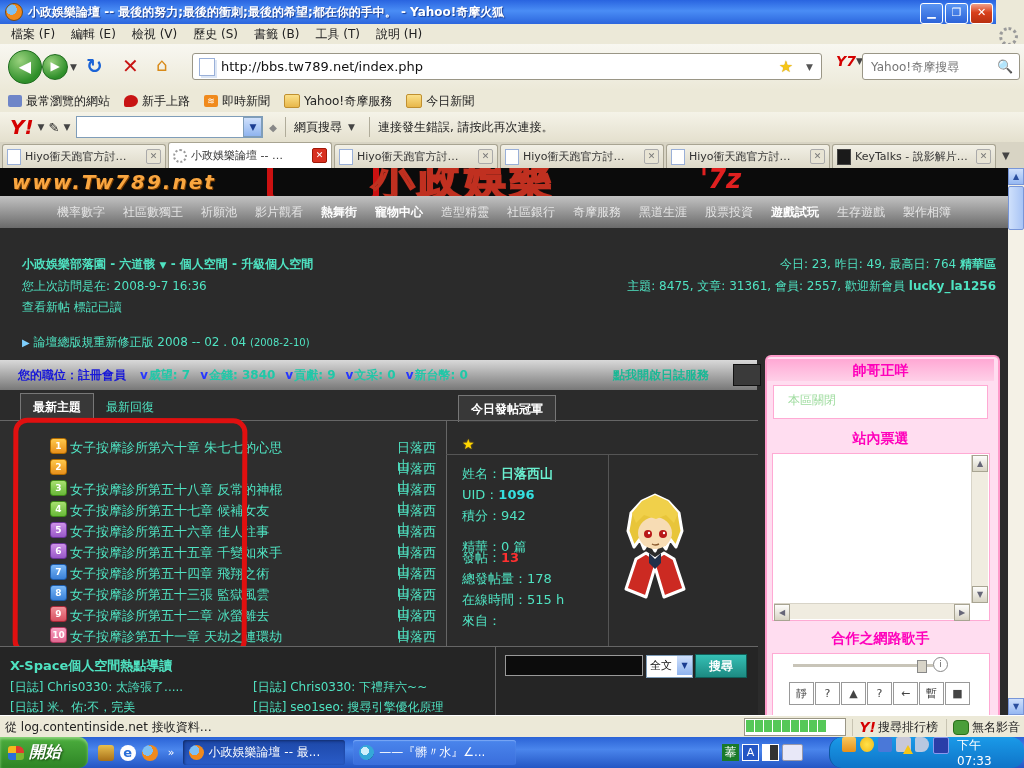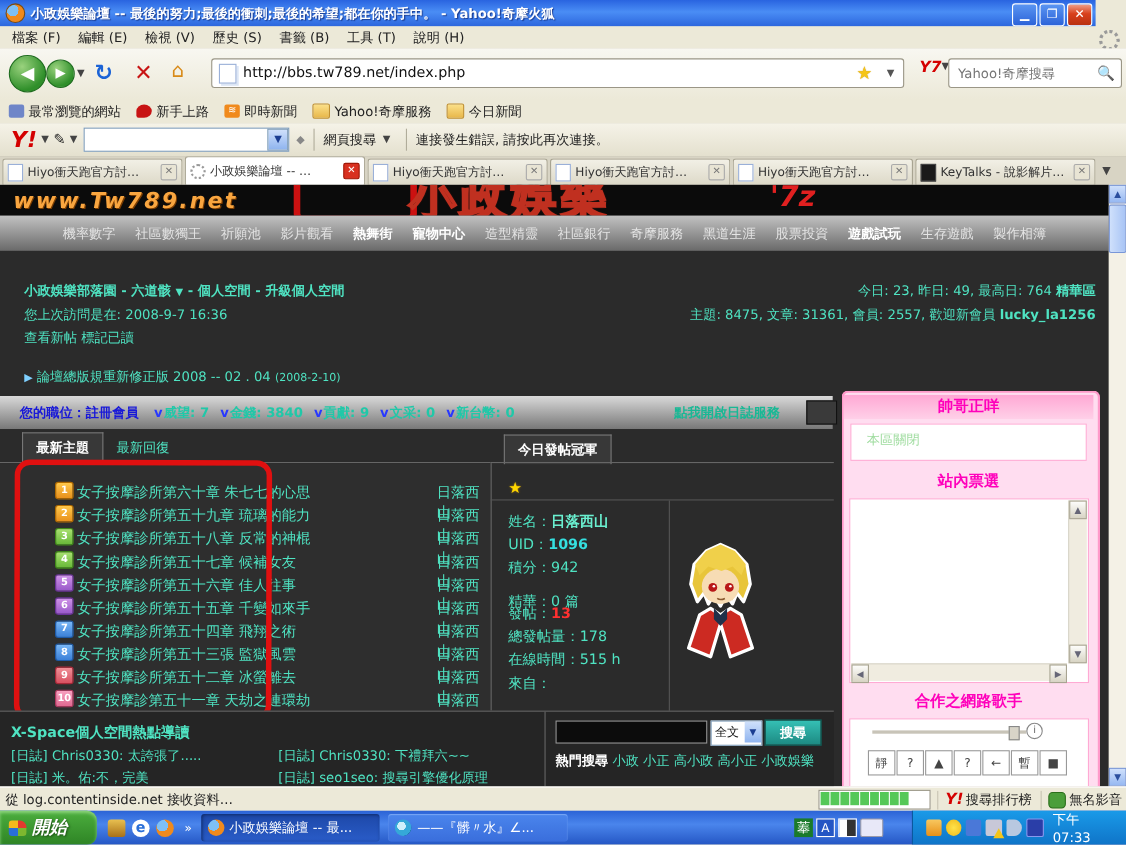--- a/index.html
+++ b/index.html
@@ -172,21 +172,21 @@
   .taskbtn.pressed{width:158px;background:linear-gradient(#1d48a8,#2a5cc8);box-shadow:inset 1px 1px 3px #102a66;}
   .taskbtn.norm{width:158px;background:linear-gradient(#4a85ec,#3a6edc);box-shadow:inset 0 1px 1px #7aa8f5;}
   .ticon{flex:none;width:15px;height:15px;margin-right:5px;border-radius:50%;}
   .ticon.ff{background:radial-gradient(circle at 35% 35%,#7ec0f5 0 35%,#f08a1d 36%);}
   .ticon.msn{background:radial-gradient(circle at 40% 40%,#cfeffb 0 30%,#35a8d8 31% 70%,#1a7ea8 71%);}
   .langbar{display:flex;align-items:center;gap:3px;margin-left:206px;}
   .limeC{width:17px;height:17px;background:#1a7a2a;color:#fff;font-size:12px;text-align:center;line-height:17px;}
   .limeA{width:17px;height:17px;background:#2456c4;border:1px solid #fff;color:#fff;font-size:11px;text-align:center;line-height:15px;box-sizing:border-box;}
   .limeB{width:17px;height:17px;background:linear-gradient(90deg,#fff 0 45%,#333 45%);border:1px solid #fff;box-sizing:border-box;}
   .limeK{width:19px;height:15px;background:#e8e8f8;border:1px solid #99a;border-radius:2px;}
-  .tray{display:flex;align-items:center;gap:4px;margin-left:26px;background:linear-gradient(#1a9ae8,#0f74c8);height:31px;padding:0 8px 0 12px;border-left:1px solid #0a58a0;}
+  .tray{display:flex;gap:4px;margin-left:26px;background:linear-gradient(#1a9ae8,#0f74c8);height:31px;padding:0 8px 0 12px;border-left:1px solid #0a58a0;border-radius:13px;}
   .tico{width:15px;height:15px;border-radius:2px;}
   .tico.mail{background:linear-gradient(#f8c860,#e89018);}
   .tico.smile{background:radial-gradient(#ffe24a,#f0b818);border-radius:50%;}
   .tico.note{background:#4a78d8;}
   .tico.warn{background:#c8c8d8;position:relative;}
   .tico.warn::after{content:"";position:absolute;right:-2px;bottom:-2px;border-left:5px solid transparent;border-right:5px solid transparent;border-bottom:9px solid #f5c518;}
   .tico.spk{background:#b8c8e0;border-radius:2px 50% 50% 2px;}
   .tico.book{background:#2a3ea8;border:1px solid #8899ee;}
   .clock{color:#fff;font-size:12px;margin-left:4px;}
 </style>
@@ -380,21 +380,20 @@
       <span class="ftab ftab2">最新回復</span>
     </div>
     <div class="abs listpanel">
       <div class="topicrow" style="top:16px;">
           <span class="tbadge b-or">1</span>
           <span class="ttitle">女子按摩診所第六十章 朱七七的心思</span>
           <span class="tauthor">日落西山</span>
         </div>
       <div class="topicrow" style="top:37px;">
           <span class="tbadge b-or">2</span>
-          <span class="ttitle">女子按摩診所第五十九章 琉璃的能力</span>
           <span class="tauthor">日落西山</span>
         </div>
       <div class="topicrow" style="top:58px;">
           <span class="tbadge b-gr">3</span>
           <span class="ttitle">女子按摩診所第五十八章 反常的神棍</span>
           <span class="tauthor">日落西山</span>
         </div>
       <div class="topicrow" style="top:79px;">
           <span class="tbadge b-gr">4</span>
           <span class="ttitle">女子按摩診所第五十七章 候補女友</span>
@@ -467,24 +466,20 @@
     <div class="abs bottomsec">
       <div class="abs xtitle">X-Space個人空間熱點導讀</div>
       <div class="xentry" style="left:10px;top:32px;">[日誌] Chris0330: 太誇張了.....</div>
       <div class="xentry" style="left:253px;top:32px;">[日誌] Chris0330: 下禮拜六~~</div>
       <div class="xentry" style="left:10px;top:52px;">[日誌] 米。佑:不，完美</div>
       <div class="xentry" style="left:253px;top:52px;">[日誌] seo1seo: 搜尋引擎優化原理</div>
       <div class="botdiv"></div>
       <div class="fsearch"></div>
       <div class="fselect"><span>全文</span><span class="drop">▼</span></div>
       <div class="fbtn">搜尋</div>
-      <div class="hotrow1">
-        <span class="wlabel">熱門搜尋</span>
-        <span class="teal">小政 小正 高小政 高小正 小政娛樂</span>
-      </div>
     </div>
 
     <div class="abs sidebar">
       <div class="phead" style="top:2px;">帥哥正咩</div>
       <div class="pwhite" style="left:6px;top:28px;width:213px;height:32px;">
         <div class="closedtext">本區關閉</div>
       </div>
       <div class="phead" style="top:70px;background:none;">站內票選</div>
       <div class="pwhite" style="left:5px;top:96px;width:216px;height:166px;">
         <div class="xpscroll-v" style="height:148px;">

